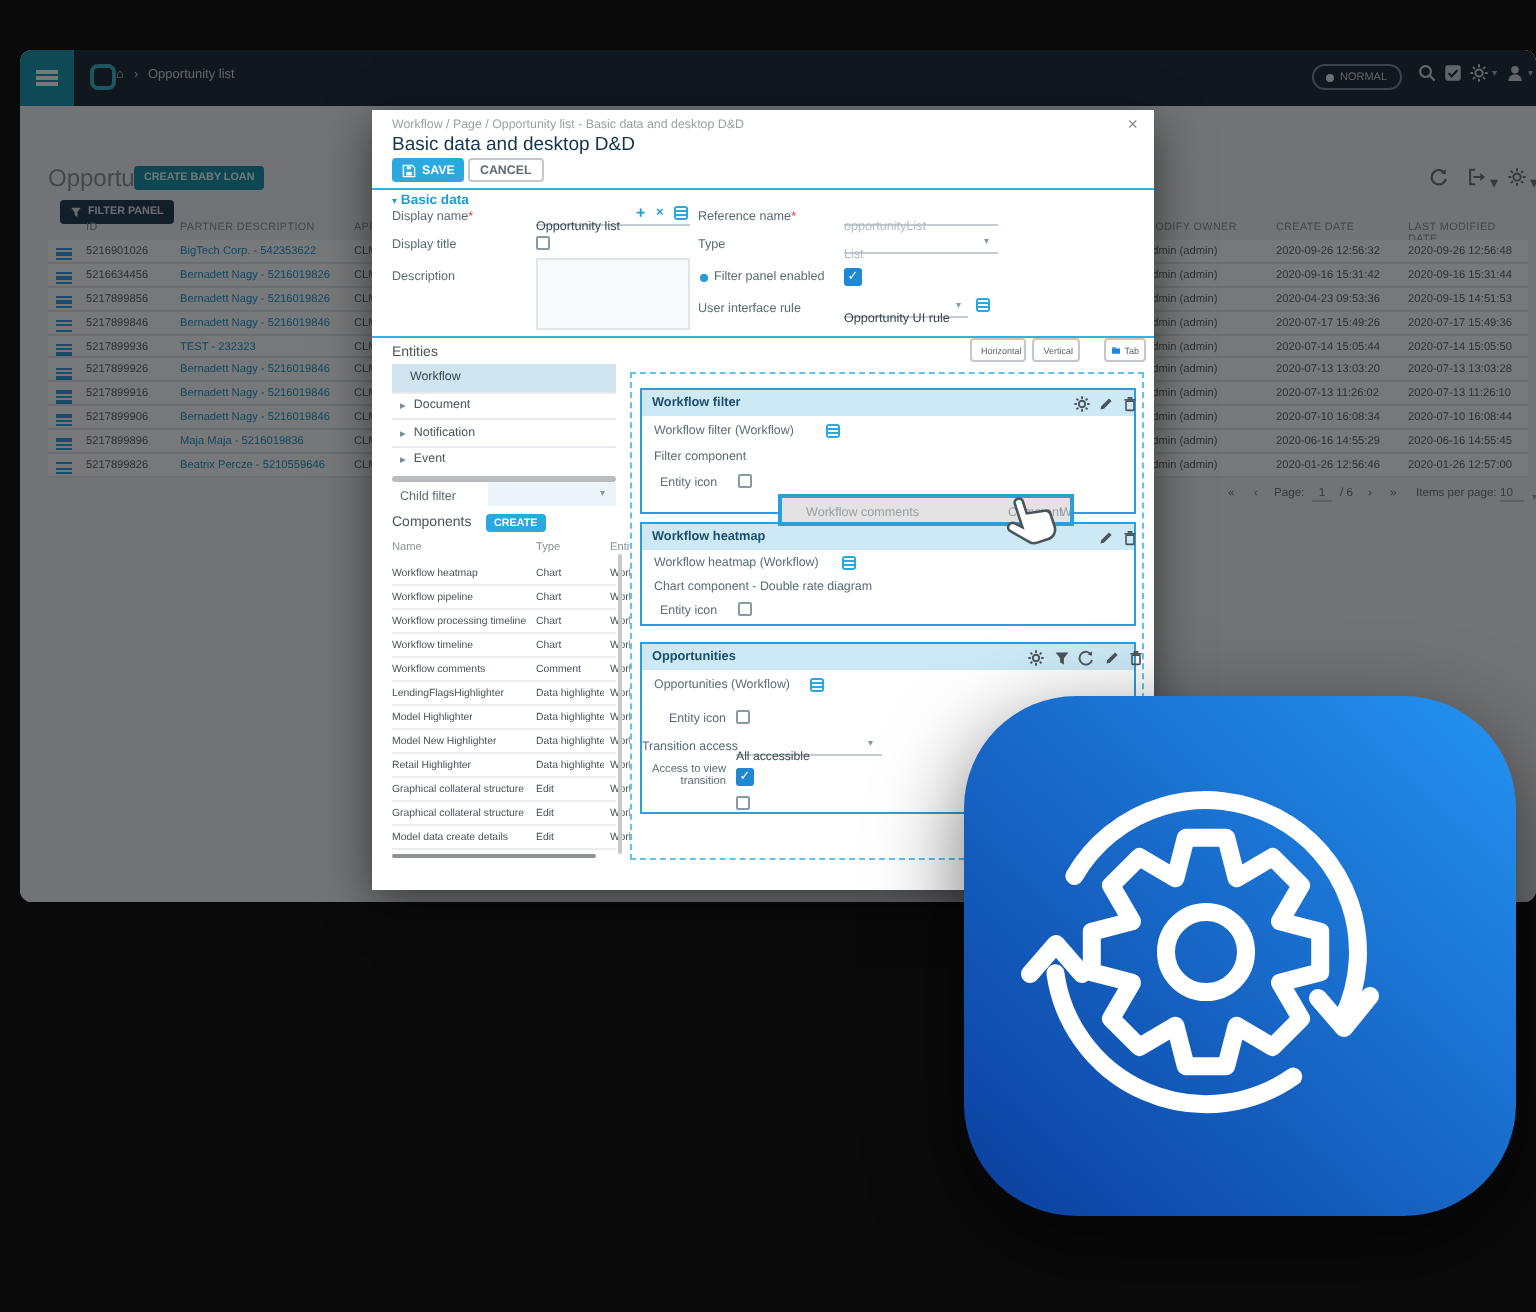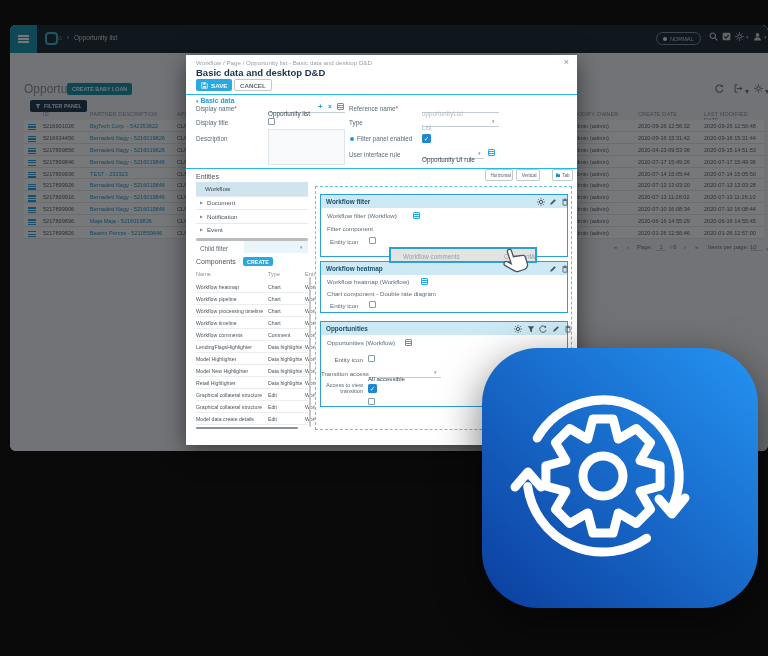--- a/index.html
+++ b/index.html
@@ -26,21 +26,21 @@
   .trow{position:relative;height:11.9px;border-bottom:1px solid #e4e6e8;background:#fff;}
   .tcell{position:absolute;top:3px;font-size:5.6px;color:#5b6268;white-space:nowrap;}
   .tlink{color:#2196c9;}
   .rowbars div{width:8px;height:1.3px;background:#2b9fd8;margin:1.1px 0;}
   .pgn{position:absolute;left:14px;top:219px;width:740px;font-size:5.8px;color:#6a7378;}
   .overlay{position:absolute;inset:0;background:rgba(8,10,12,0.55);}
   
   .modal{position:absolute;left:186px;top:55px;width:391px;height:390px;background:#fff;box-shadow:0 6px 22px rgba(0,0,0,.5);overflow:visible;}
   .m-crumb{position:absolute;left:10px;top:4px;font-size:6.2px;color:#9aa1a6;}
   .m-close{position:absolute;right:8px;top:2px;font-size:9px;color:#8a9094;}
-  .m-title{position:absolute;left:10px;top:12px;font-size:9.5px;font-weight:bold;color:#17344f;}
+  .m-title{position:absolute;left:10px;top:12px;font-size:9.5px;font-weight:normal;color:#17344f;}
   .btn-save{position:absolute;left:10px;top:24px;height:12px;background:#29a9e0;border-radius:2px;color:#fff;font-size:6.2px;font-weight:bold;display:flex;align-items:center;gap:3px;padding:0 5px;}
   .btn-cancel{position:absolute;left:48px;top:24px;height:12px;background:#fff;border:1px solid #c2c8cd;border-radius:2px;color:#5f6a72;font-size:6.2px;font-weight:bold;display:flex;align-items:center;padding:0 5px;}
   .bluebar{position:absolute;left:0;top:38.5px;width:100%;height:1.5px;background:#29b6e8;}
   .section{position:absolute;left:10px;top:42px;font-size:6.8px;font-weight:bold;color:#1e9cd7;}
   .lbl{position:absolute;font-size:6.3px;color:#5a6b76;white-space:nowrap;}
   .req{color:#e53935;}
   .val{font-size:6.3px;color:#37474f;white-space:nowrap;}
   .ghost{color:#b0bcc4;}
   .uline{border-bottom:1px solid #c3ccd1;}
   .cb{width:7px;height:7px;border:1px solid #8a9aa3;border-radius:1px;background:#fff;}

